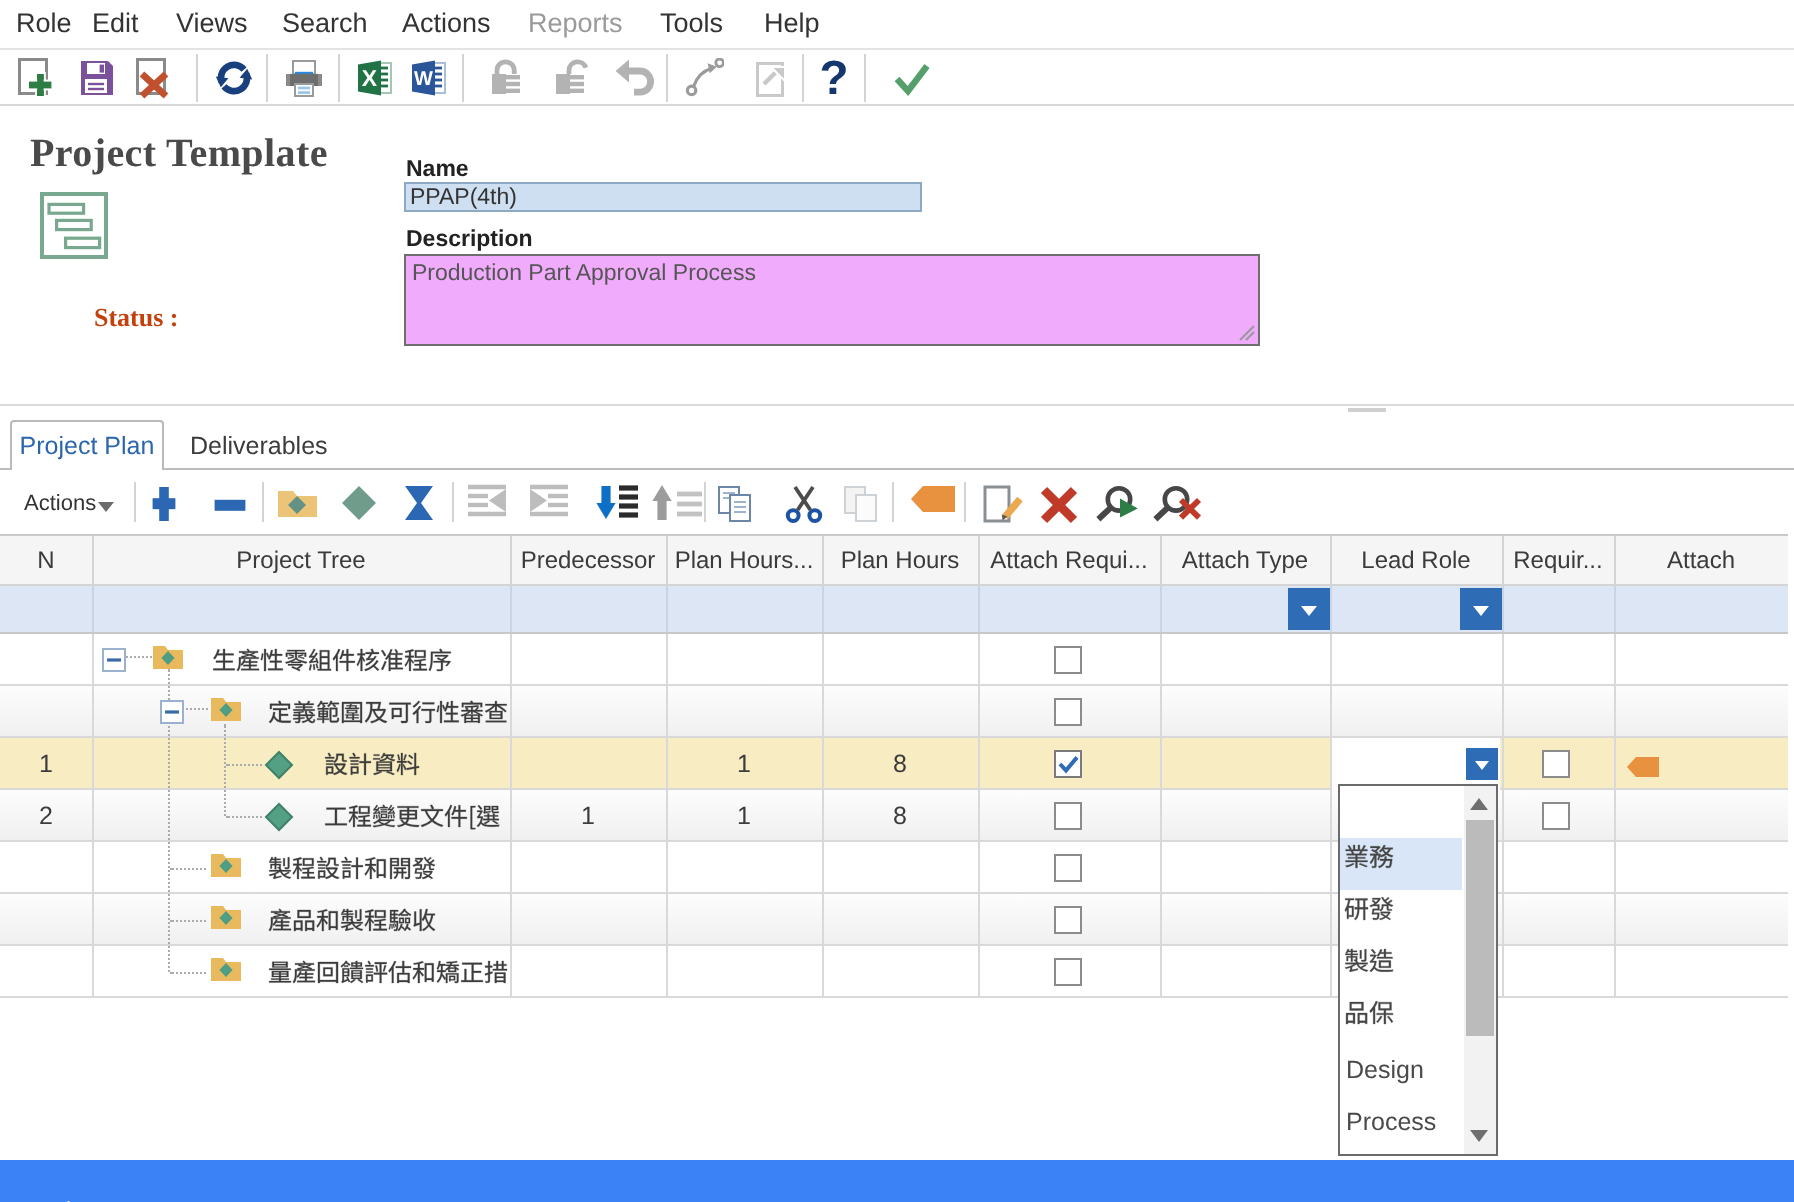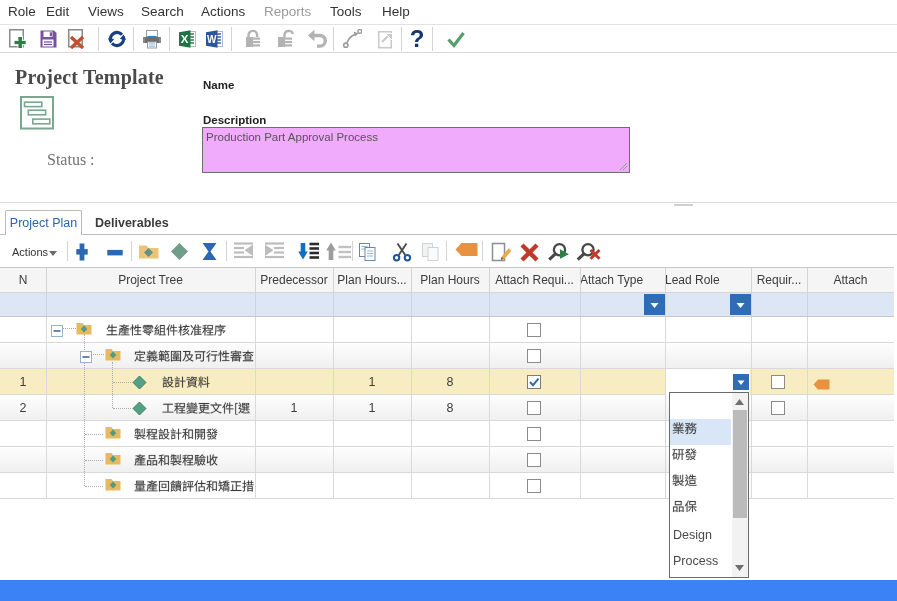--- a/index.html
+++ b/index.html
@@ -181,34 +181,35 @@
     <div style="position:absolute;left:20px;top:96px"><svg width="34" height="34">
         <g fill="none" stroke="#78a88f">
           <rect x="1" y="1" width="32" height="31.5" stroke-width="2"></rect>
           <g stroke-width="1.6">
             <rect x="4.5" y="6.2" width="17.3" height="4.4"></rect>
             <rect x="8.3" y="14.2" width="17.3" height="4.6"></rect>
             <rect x="12.8" y="23.1" width="17" height="4.7"></rect>
           </g>
         </g>
       </svg></div>
-    <div style="position:absolute;left:47px;top:151px;font-size:16px;color:#737373;font-weight:normal;white-space:nowrap;font-family:'Liberation Serif',serif">Status :</div>
+    <div style="position:absolute;left:47px;top:151px;font-size:13px;color:#c2410c;font-weight:bold;white-space:nowrap;font-family:'Liberation Serif',serif">Status :</div>
     <div style="position:absolute;left:203px;top:79px;font-size:11.5px;color:#222;font-weight:bold;white-space:nowrap;">Name</div>
+    <div style="position:absolute;left:202px;top:91px;width:259px;height:15px;background:#cfdff2;border:1px solid #8ea9c4;font-size:11.5px;color:#333;padding:1px 2px">PPAP(4th)</div>
     <div style="position:absolute;left:203px;top:114px;font-size:11.5px;color:#222;font-weight:bold;white-space:nowrap;">Description</div>
     <div style="position:absolute;left:202px;top:127px;width:428px;height:46px;background:#f0abfc;border:1px solid #6e6e6e;font-size:11.5px;color:#555;padding:3px 3px">Production Part Approval Process<svg width="9" height="9" style="position:absolute;right:1px;bottom:1px">
         <g stroke="#999">
           <line x1="1" y1="8" x2="8" y2="1"></line>
           <line x1="4" y1="8" x2="8" y2="4"></line>
         </g>
       </svg></div>
     <div style="position:absolute;left:0;top:202px;width:897px;height:1px;background:#dadada"></div>
     <div style="position:absolute;left:674px;top:204px;width:19px;height:2px;background:#cfcfcf"></div>
     <div style="position:absolute;left:0;top:234px;width:897px;height:1px;background:#bcbcbc"></div>
     <div style="position:absolute;left:5px;top:210px;width:77px;height:25px;background:#fff;border:1px solid #b9b9b9;border-bottom:none;border-radius:2px 2px 0 0;font-size:12.5px;color:#2a65ad;text-align:center;line-height:24px">Project Plan</div>
-    <div style="position:absolute;left:95px;top:216px;font-size:12.5px;color:#3b3b3b;font-weight:bold;white-space:nowrap;">Deliverables</div>
+    <div style="position:absolute;left:95px;top:216px;font-size:12.5px;color:#3b3b3b;font-weight:normal;white-space:nowrap;">Deliverables</div>
     <div style="position:absolute;left:12px;top:246px;font-size:11px;color:#333;font-weight:normal;white-space:nowrap;">Actions</div>
     <svg width="8" height="5" style="position:absolute;left:49px;top:251px">
       <path d="M0 0h8L4 5z" fill="#6b6b6b"></path>
     </svg>
     <div style="position:absolute;left:76px;top:242px"><svg width="12" height="19">
         <rect x="3.6" y="1.5" width="4.8" height="17" fill="#2b67b3"></rect>
         <rect x="0.3" y="7.1" width="11.4" height="5.5" fill="#2b67b3"></rect>
       </svg></div>
     <div style="position:absolute;left:107px;top:242px"><svg width="16" height="19">
         <rect x="0.3" y="7.9" width="15.4" height="5.5" fill="#2b67b3"></rect>
@@ -320,22 +321,22 @@
     <div style="position:absolute;left:482px;top:241px;width:1px;height:20px;background:#d4d4d4"></div>
     <div style="position:absolute;left:0;top:267px;width:894px;height:1px;background:#c9c9c9"></div>
     <div style="position:absolute;left:893px;top:268px;width:1px;height:231px;background:#d9d9d9"></div>
     <div style="position:absolute;left:0;top:268px;width:894px;height:25px;background:#f5f5f5;border-bottom:1px solid #d4d4d4"></div>
     <div style="position:absolute;left:0px;top:273px;width:46px;text-align:center;font-size:12px;color:#3b3b3b;white-space:nowrap;overflow:hidden">N</div>
     <div style="position:absolute;left:46px;top:273px;width:209px;text-align:center;font-size:12px;color:#3b3b3b;white-space:nowrap;overflow:hidden">Project Tree</div>
     <div style="position:absolute;left:255px;top:273px;width:78px;text-align:center;font-size:12px;color:#3b3b3b;white-space:nowrap;overflow:hidden">Predecessor</div>
     <div style="position:absolute;left:333px;top:273px;width:78px;text-align:center;font-size:12px;color:#3b3b3b;white-space:nowrap;overflow:hidden">Plan Hours...</div>
     <div style="position:absolute;left:411px;top:273px;width:78px;text-align:center;font-size:12px;color:#3b3b3b;white-space:nowrap;overflow:hidden">Plan Hours</div>
     <div style="position:absolute;left:489px;top:273px;width:91px;text-align:center;font-size:12px;color:#3b3b3b;white-space:nowrap;overflow:hidden">Attach Requi...</div>
-    <div style="position:absolute;left:580px;top:273px;width:85px;text-align:left;font-size:12px;color:#3b3b3b;white-space:nowrap;overflow:hidden">Attach Type</div>
-    <div style="position:absolute;left:665px;top:273px;width:86px;font-size:12px;color:#3b3b3b;white-space:nowrap;overflow:hidden">Lead Role</div>
+    <div style="position:absolute;left:580px;top:273px;width:85px;text-align:center;font-size:12px;color:#3b3b3b;white-space:nowrap;overflow:hidden">Attach Type</div>
+    <div style="position:absolute;left:665px;top:273px;width:86px;text-align:center;font-size:12px;color:#3b3b3b;white-space:nowrap;overflow:hidden">Lead Role</div>
     <div style="position:absolute;left:751px;top:273px;width:56px;text-align:center;font-size:12px;color:#3b3b3b;white-space:nowrap;overflow:hidden">Requir...</div>
     <div style="position:absolute;left:807px;top:273px;width:87px;text-align:center;font-size:12px;color:#3b3b3b;white-space:nowrap;overflow:hidden">Attach</div>
     <div style="position:absolute;left:46px;top:268px;width:1px;height:25px;background:#d4d4d4"></div>
     <div style="position:absolute;left:255px;top:268px;width:1px;height:25px;background:#d4d4d4"></div>
     <div style="position:absolute;left:333px;top:268px;width:1px;height:25px;background:#d4d4d4"></div>
     <div style="position:absolute;left:411px;top:268px;width:1px;height:25px;background:#d4d4d4"></div>
     <div style="position:absolute;left:489px;top:268px;width:1px;height:25px;background:#d4d4d4"></div>
     <div style="position:absolute;left:580px;top:268px;width:1px;height:25px;background:#d4d4d4"></div>
     <div style="position:absolute;left:665px;top:268px;width:1px;height:25px;background:#d4d4d4"></div>
     <div style="position:absolute;left:751px;top:268px;width:1px;height:25px;background:#d4d4d4"></div>

